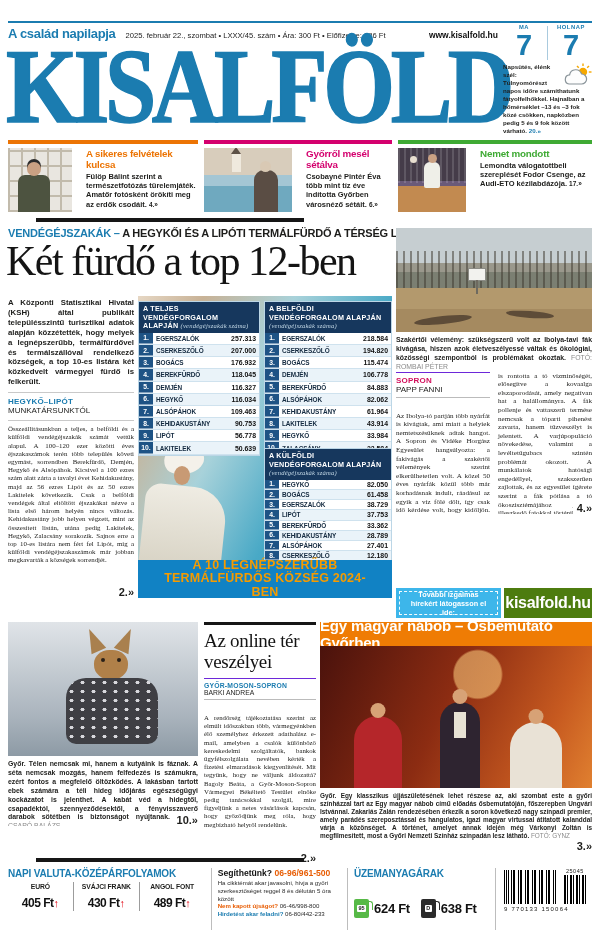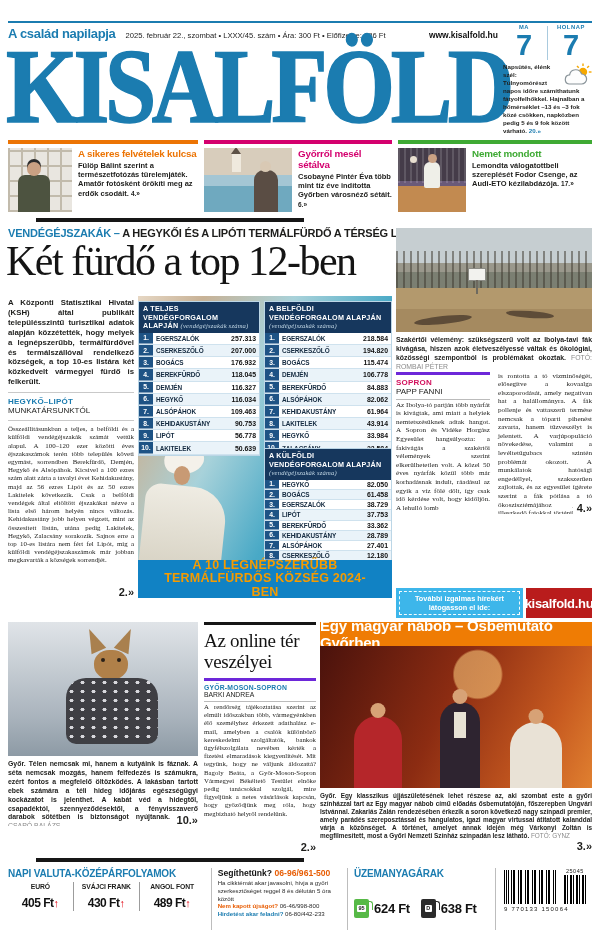--- a/index.html
+++ b/index.html
@@ -23,21 +23,21 @@
   .w-label{display:block;font-size:5.8px;font-weight:bold;color:var(--brand,#1b7cb0);letter-spacing:.6px;}
   .w-temp{display:block;font-size:29px;font-weight:bold;color:var(--brand,#1b7cb0);line-height:30px;}
   .w-div{width:1px;background:#a9cade;margin:2px 2px 0;}
   .w-text{margin-top:3px;font-size:6.2px;line-height:8px;text-align:left;color:#1d1d1b;font-weight:bold;}
   .w-icon{float:right;margin:0 0 1px 2px;}
   .w-text .pref{color:var(--brand,#1b7cb0);}
   
   .teasers{position:absolute;top:140px;left:8px;width:584px;height:76px;display:flex;}
   .teaser{display:flex;border-top:4px solid #000;padding-top:4px;box-sizing:border-box;}
   .teaser .t-img{flex:none;height:64px;position:relative;overflow:hidden;}
-  .t-body{padding-left:6px;}
+  .t-body{padding-left:14px;}
   .t-body h3{margin:0 0 2px;font-size:9.8px;letter-spacing:-.2px;}
   .t-body p{margin:0;font-size:7.5px;line-height:9.2px;font-weight:bold;color:#1d1d1b;}
   .t-body .pref{font-size:6.5px;}
   .t-orange{width:192px;border-color:var(--orange,#ec7404);}  .t-orange h3{color:var(--orange,#ec7404);}
   .t-magenta{width:190px;margin-left:6px;border-color:var(--magenta,#d4006e);} .t-magenta h3{color:var(--magenta,#d4006e);}
   .t-green{width:196px;margin-left:6px;border-color:var(--green,#3faa34);}  .t-green h3{color:var(--green,#3faa34);}
   
   .art-frames{width:64px;background-color:#e9e6e0;
      background-image:repeating-linear-gradient(0deg,#c2bbac 0 2px,transparent 2px 15px),
                       repeating-linear-gradient(90deg,#c2bbac 0 2px,transparent 2px 13px);}
@@ -108,28 +108,28 @@
   .art-lake .sign{position:absolute;left:72px;top:40px;width:16px;height:11px;background:#f2f2ee;border:1px solid #8c8c86;}
   .art-lake .sign::after{content:"";position:absolute;left:7px;top:11px;width:2px;height:14px;background:#6e6a60;}
   .art-lake .log1,.art-lake .log2{position:absolute;background:#5e4c38;border-radius:50%;}
   .log1{left:18px;bottom:8px;width:58px;height:8px;transform:rotate(-6deg);}
   .log2{left:110px;bottom:14px;width:48px;height:7px;transform:rotate(4deg);}
   .caption{margin:4px 0 0;font-size:6.9px;line-height:8.9px;font-weight:bold;text-align:justify;color:#1d1d1b;}
   .credit{color:#8a8a8a;font-weight:normal;}
   .h2{margin:7px 0 8px;font-family:"Liberation Serif",serif;font-weight:normal;font-size:23.5px;line-height:25px;letter-spacing:-.4px;color:#141414;}
   .two-col{display:flex;gap:8px;height:142px;overflow:hidden;position:relative;}
   .sub{width:94px;flex:none;}
-  .byline-block{border-top:3px solid #6d28d9;border-bottom:1px solid #bbb;padding:3px 0;margin-bottom:1px;}
+  .byline-block{border-top:1px solid #6d28d9;border-bottom:1px solid #bbb;padding:3px 0;margin-bottom:14px;}
   .sub .body-text{font-size:7.1px;line-height:8.6px;}
   
   .promo{position:absolute;left:388px;top:292px;width:196px;height:30px;display:flex;gap:3px;}
   .promo-blue{flex:1;background:var(--promo-blue,#3db6ea);color:#fff;font-size:7.3px;line-height:9px;font-weight:bold;
               display:flex;align-items:center;justify-content:center;text-align:center;padding:8px 10px;
               outline:1px dashed rgba(255,255,255,.95);outline-offset:-4px;}
-  .promo-orange{width:66px;background:#b91c1c;color:#fff;font-weight:bold;font-size:13px;letter-spacing:-.3px;
+  .promo-orange{width:88px;background:#4d7c0f;color:#fff;font-weight:bold;font-size:16px;letter-spacing:-.3px;
               display:flex;align-items:center;justify-content:center;}
   
   .bottom{position:absolute;top:622px;left:8px;width:584px;height:234px;}
   .banner{height:24px;display:flex;align-items:center;justify-content:center;color:#fff;font-weight:bold;letter-spacing:-.2px;}
   .banner.magenta{background:var(--magenta,#d4006e);font-size:14.5px;}
   .banner.orange{background:#ef7c04;font-size:15px;}
   .b-left{position:absolute;left:0;top:0;width:190px;height:234px;}
   .art-dog{height:134px;background:linear-gradient(#e0e4e8,#aab4bd 70%,#8d9aa5);}
   .dog-head{position:absolute;left:86px;top:28px;width:34px;height:30px;background:#b08049;border-radius:45% 45% 50% 50%;}
   .dog-head::before,.dog-head::after{content:"";position:absolute;top:8px;width:4px;height:4px;border-radius:50%;background:#2a2018;}

